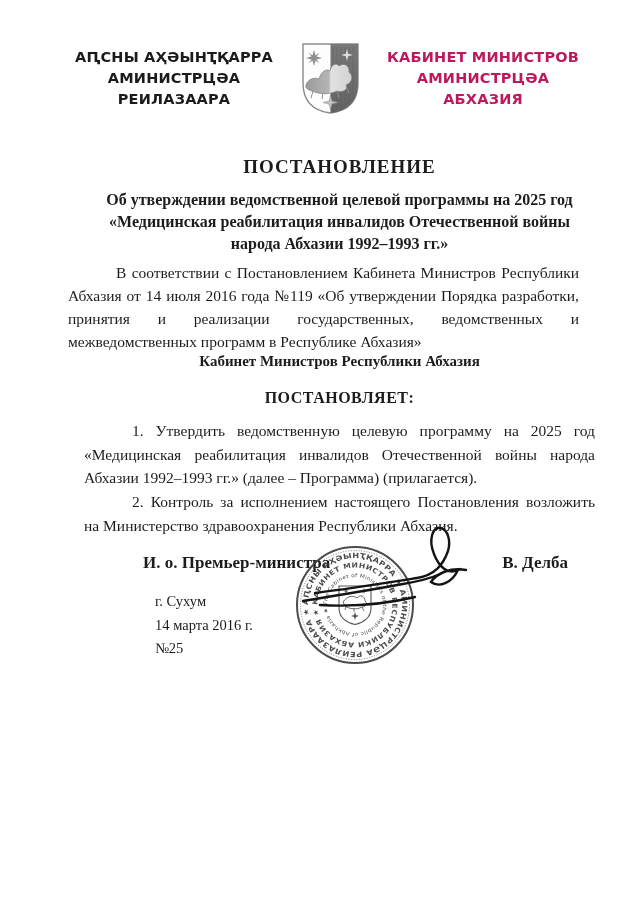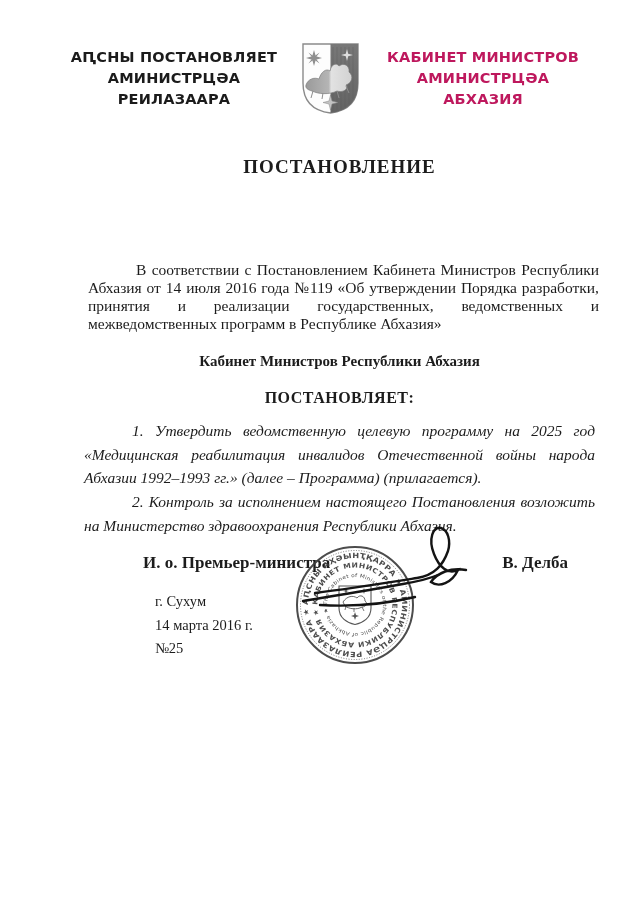--- a/index.html
+++ b/index.html
@@ -29,34 +29,34 @@
   
   .doc-title{
     position:absolute;left:84px;top:156px;width:511px;
     text-align:center;font-weight:bold;font-size:19px;letter-spacing:1px;
   }
   .doc-subject{
     position:absolute;left:84px;top:189px;width:511px;
     text-align:center;font-weight:bold;font-size:16px;line-height:22px;
   }
   .preamble{
-    position:absolute;left:88px;top:261px;width:511px;
-    font-size:15.5px;line-height:18px;text-align:justify;text-indent:48px;
+    position:absolute;left:68px;top:261px;width:511px;
+    font-size:15.5px;line-height:23px;text-align:justify;text-indent:48px;
   }
   .resolving-org{
     position:absolute;left:84px;top:353px;width:511px;
     text-align:center;font-weight:bold;font-size:15px;
   }
   .resolves{
     position:absolute;left:84px;top:389px;width:511px;
     text-align:center;font-weight:bold;font-size:16px;letter-spacing:.5px;
   }
   .items{
     position:absolute;left:84px;top:419px;width:511px;
-    font-size:15.5px;line-height:23.7px;text-align:justify;font-style:italic;
+    font-size:15.5px;line-height:23.7px;text-align:justify;
   }
   .items p{margin:0;text-indent:48px;}
   
   .sig-row{
     position:absolute;left:143px;top:553px;width:425px;
     display:flex;justify-content:space-between;
     font-weight:bold;font-size:17px;
   }
   .footer-block{
     position:absolute;left:143px;top:590px;width:220px;
@@ -65,21 +65,21 @@
   .footer-block div{margin-bottom:1px;}
   .stamp{position:absolute;left:294px;top:544px;width:122px;height:122px;opacity:.92;}
   .signature-svg{position:absolute;left:285px;top:515px;width:200px;height:100px;}
 </style>
 </head>
 <body>
 
 <div class="page">
 
   <div class="hdr-left">
-    <div>АԤСНЫ ПОСТАНОВЛЯЕТ</div>
+    <div>АԤСНЫ АҲӘЫНҬҚАРРА</div>
     <div>АМИНИСТРЦӘА РЕИЛАЗААРА</div>
   </div>
 
   <div class="emblem">
     <svg viewBox="0 0 63 74" width="63" height="74">
       <defs>
         <linearGradient id="riderGrad" x1="0" y1="0" x2="1" y2="0">
           <stop offset="0" stop-color="#9a9a9a"></stop>
           <stop offset="0.5" stop-color="#b5b5b5"></stop>
           <stop offset="0.55" stop-color="#e2e2e2"></stop>
@@ -113,20 +113,25 @@
     </svg>
   </div>
 
   <div class="hdr-right">
     <div>КАБИНЕТ МИНИСТРОВ</div>
     <div>АМИНИСТРЦӘА АБХАЗИЯ</div>
   </div>
 
   <div class="doc-title">ПОСТАНОВЛЕНИЕ</div>
 
+  <div class="doc-subject">
+    <div>Об утверждении ведомственной целевой программы на 2025 год</div>
+    <div>«Медицинская реабилитация инвалидов Отечественной войны</div>
+    <div>народа Абхазии 1992–1993 гг.»</div>
+  </div>
 
   <div class="preamble">В соответствии с Постановлением Кабинета Министров Республики Абхазия от 14 июля 2016 года №119 «Об утверждении Порядка разработки, принятия и реализации государственных, ведомственных и межведомственных программ в Республике Абхазия»</div>
 
   <div class="resolving-org">Кабинет Министров Республики Абхазия</div>
 
   <div class="resolves">ПОСТАНОВЛЯЕТ:</div>
 
   <div class="items">
     <p>1. Утвердить ведомственную целевую программу на 2025 год «Медицинская реабилитация инвалидов Отечественной войны народа Абхазии 1992–1993 гг.» (далее – Программа) (прилагается).</p>
     <p>2. Контроль за исполнением настоящего Постановления возложить на Министерство здравоохранения Республики Абхазия.</p>

